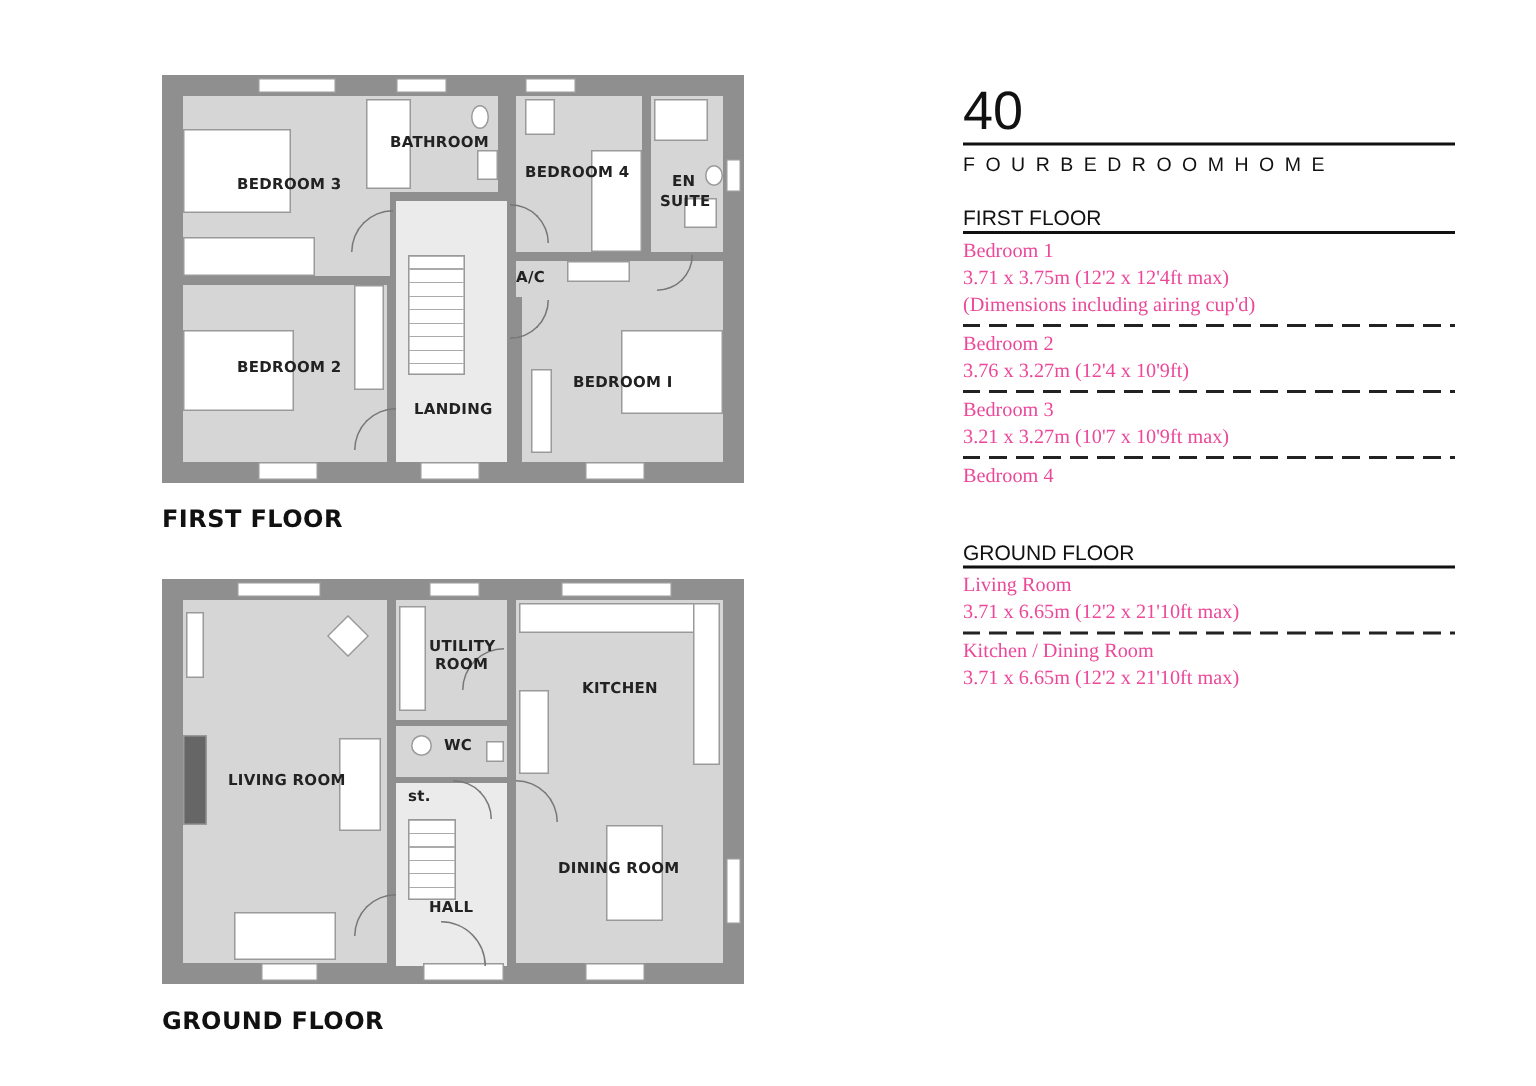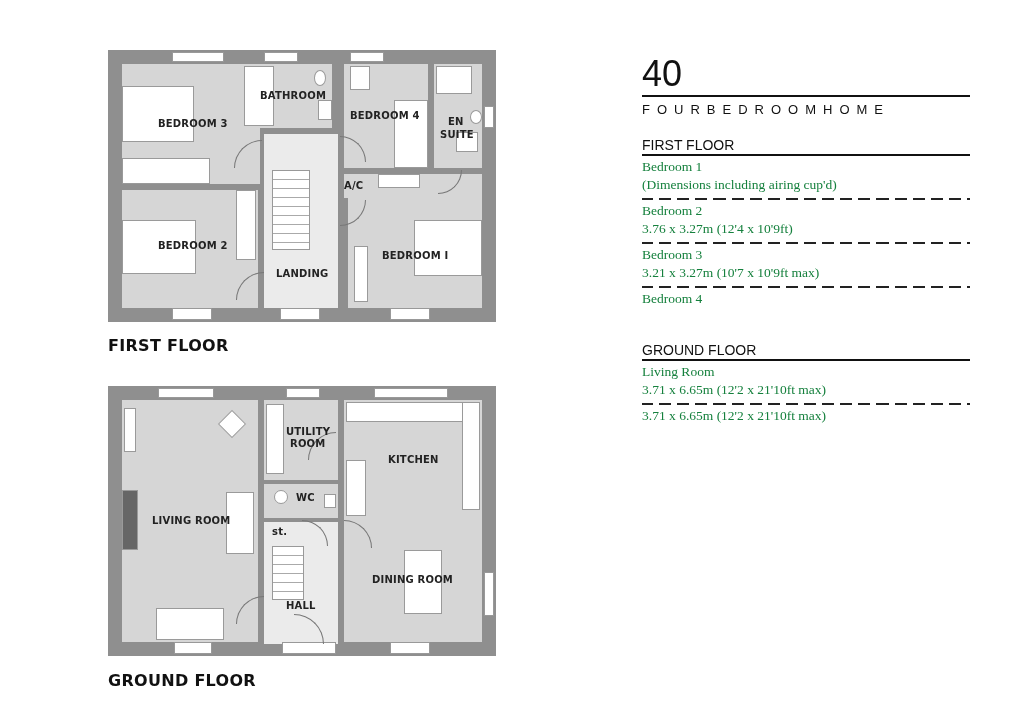--- a/index.html
+++ b/index.html
@@ -14,21 +14,21 @@
   .floor-title{position:absolute;font-weight:bold;font-size:16px;color:#111;letter-spacing:0.3px;}
   .door{position:absolute;border:1px solid #777;border-radius:0 100% 0 0;box-sizing:border-box;border-left:none;border-bottom:none;}
   .stairs{position:absolute;background:repeating-linear-gradient(180deg,#fff 0 8px,#aaa 8px 9px);border:1px solid #999;box-sizing:border-box;}
   
   .panel{position:absolute;left:642px;top:55px;width:328px;}
   .plot-row{display:flex;justify-content:space-between;align-items:flex-end;font-family:"Liberation Sans",sans-serif;font-size:36px;line-height:38px;color:#111;}
   .rule{height:2px;background:#111;margin-top:2px;}
   .subtitle{display:flex;justify-content:flex-start;font-family:"Liberation Sans",sans-serif;font-size:13px;letter-spacing:7px;margin-top:5px;color:#111;}
   .sect{margin-top:22px;font-family:"Liberation Sans",sans-serif;font-size:14px;color:#111;border-bottom:2px solid #111;padding-bottom:1px;}
   .sect.first{margin-top:20px;}
-  .entry{font-family:"Liberation Serif",serif;font-size:13.5px;line-height:18px;color:#15803d;padding:2px 0 4px 0;}
+  .entry{font-family:"Liberation Serif",serif;font-size:13.5px;line-height:18px;color:#ec4899;padding:2px 0 4px 0;}
   .dash{height:0;border-top:2px dashed #222;border-image:repeating-linear-gradient(90deg,#222 0 12px,transparent 12px 18px) 1;}
 </style>
 </head>
 <body>
 
 <div class="plan" style="left:108px;top:50px;width:388px;height:272px;">
 
   <div class="wall" style="left:0;top:0;width:388px;height:272px;"></div>
 
   <div class="room" style="left:14px;top:14px;width:138px;height:120px;"></div>
@@ -138,20 +138,21 @@
   <div class="rule"></div>
   <div class="subtitle">
     <span>FOUR</span>
     <span>BEDROOM</span>
     <span style="letter-spacing:7px;margin-right:-7px;">HOME</span>
   </div>
 
   <div class="sect first">FIRST FLOOR</div>
   <div class="entry">
     <div>Bedroom 1</div>
+    <div>3.71 x 3.75m (12'2 x 12'4ft max)</div>
     <div>(Dimensions including airing cup'd)</div>
   </div>
   <div class="dash"></div>
   <div class="entry">
     <div>Bedroom 2</div>
     <div>3.76 x 3.27m (12'4 x 10'9ft)</div>
   </div>
   <div class="dash"></div>
   <div class="entry">
     <div>Bedroom 3</div>
@@ -162,15 +163,16 @@
     <div>Bedroom 4</div>
   </div>
 
   <div class="sect" style="margin-top:30px;">GROUND FLOOR</div>
   <div class="entry">
     <div>Living Room</div>
     <div>3.71 x 6.65m (12'2 x 21'10ft max)</div>
   </div>
   <div class="dash"></div>
   <div class="entry">
+    <div>Kitchen / Dining Room</div>
     <div>3.71 x 6.65m (12'2 x 21'10ft max)</div>
   </div>
 </div>
 
 </body></html>

